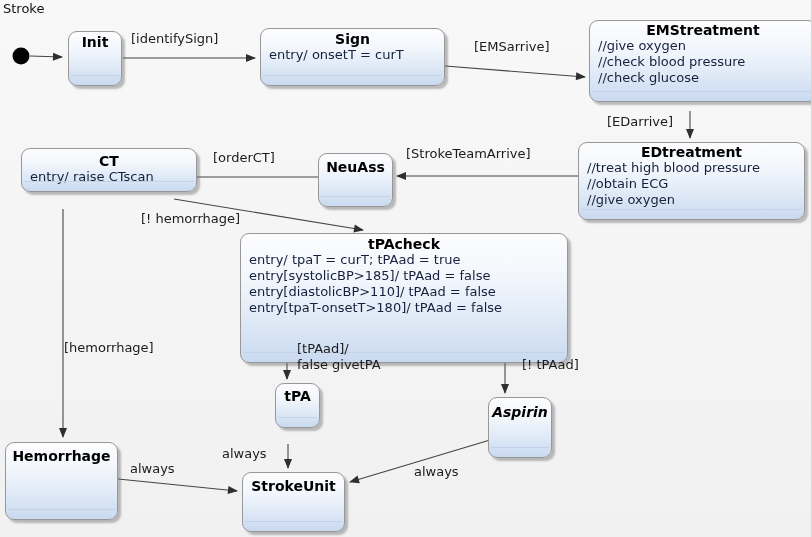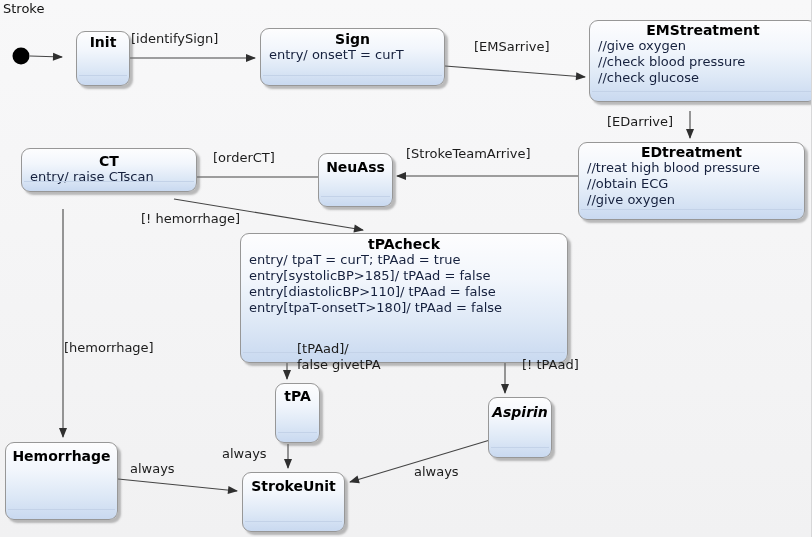--- a/index.html
+++ b/index.html
@@ -59,21 +59,21 @@
       <line x1="174" y1="199" x2="363" y2="230" marker-end="url(#arr)"></line>
       <line x1="63" y1="209" x2="63" y2="437" marker-end="url(#arr)"></line>
       <line x1="287" y1="334" x2="287" y2="379" marker-end="url(#arr)"></line>
       <line x1="505" y1="334" x2="505" y2="393" marker-end="url(#arr)"></line>
       <line x1="288" y1="444" x2="288" y2="468" marker-end="url(#arr)"></line>
       <line x1="118" y1="479" x2="237" y2="491" marker-end="url(#arr)"></line>
       <line x1="490" y1="440" x2="350" y2="482" marker-end="url(#arr)"></line>
     </g>
   </svg>
 
-  <div class="state" style="left:76px;top:31px;width:54px;height:55px;">
+  <div class="state" style="left:68px;top:31px;width:54px;height:55px;">
     <div class="state-title">Init</div>
     <div class="state-footer"></div>
   </div>
 
   <div class="state center-body" style="left:260px;top:28px;width:185px;height:58px;">
     <div class="state-title">Sign</div>
     <div class="state-line">entry/ onsetT = curT</div>
     <div class="state-footer"></div>
   </div>
 
@@ -106,21 +106,21 @@
 
   <div class="state" style="left:240px;top:233px;width:328px;height:130px;">
     <div class="state-title" style="padding-top:2px;">tPAcheck</div>
     <div class="state-line">entry/ tpaT = curT; tPAad = true</div>
     <div class="state-line">entry[systolicBP&gt;185]/ tPAad = false</div>
     <div class="state-line">entry[diastolicBP&gt;110]/ tPAad = false</div>
     <div class="state-line">entry[tpaT-onsetT&gt;180]/ tPAad = false</div>
     <div class="state-footer"></div>
   </div>
 
-  <div class="state" style="left:275px;top:383px;width:45px;height:60px;">
+  <div class="state" style="left:275px;top:383px;width:45px;height:45px;">
     <div class="state-title" style="padding-top:4px;">tPA</div>
     <div class="state-footer"></div>
   </div>
 
   <div class="state" style="left:488px;top:397px;width:64px;height:61px;font-style:italic;">
     <div class="state-title" style="padding-top:6px;">Aspirin</div>
     <div class="state-footer"></div>
   </div>
 
   <div class="state" style="left:5px;top:442px;width:113px;height:78px;">

